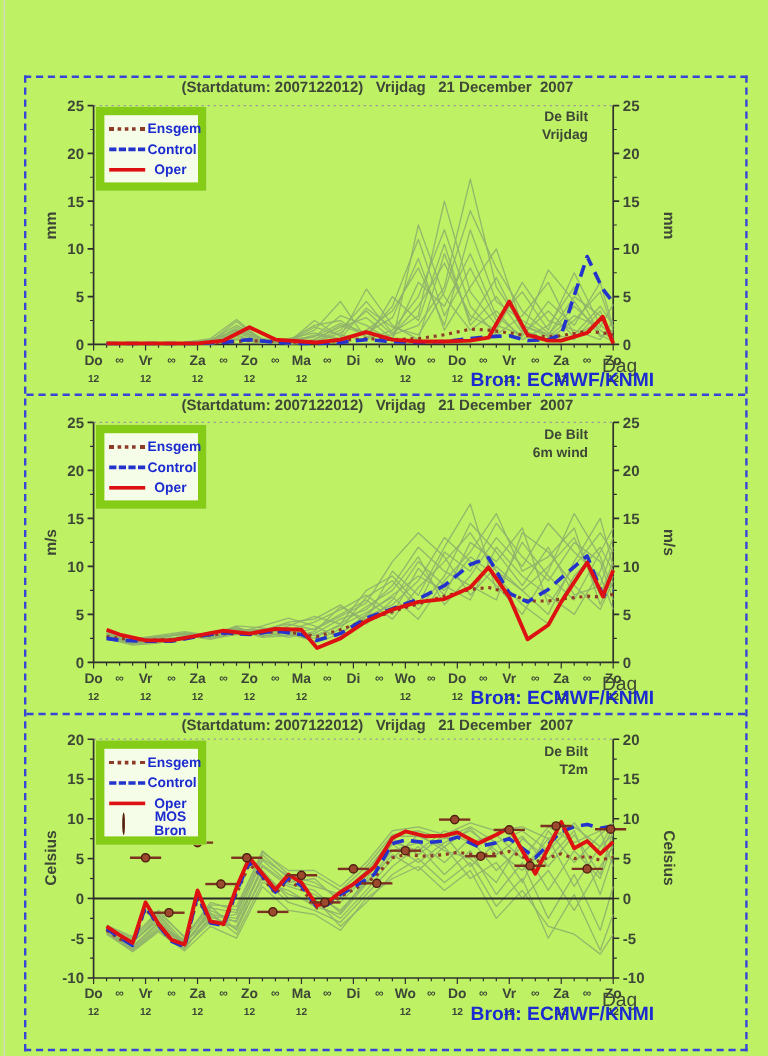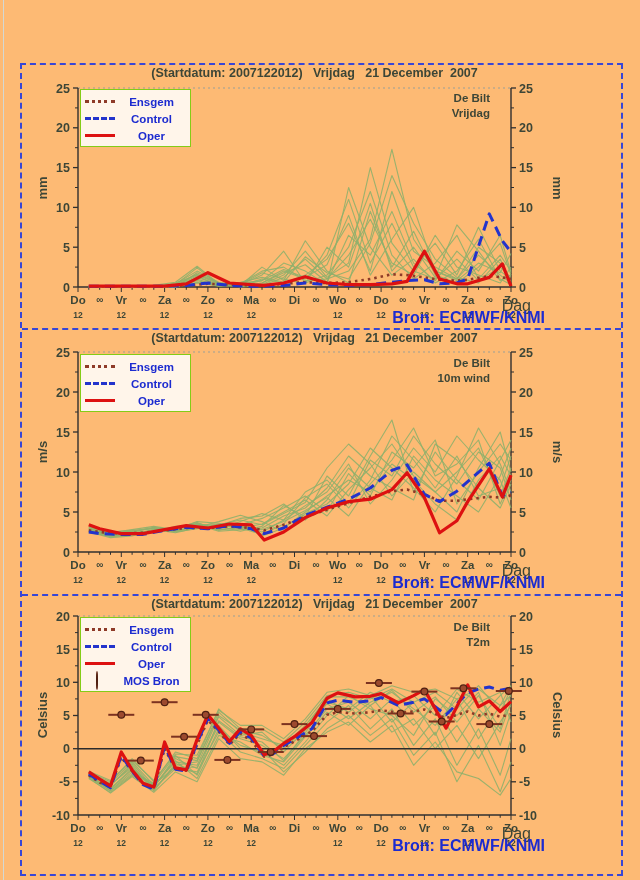--- a/index.html
+++ b/index.html
@@ -1,30 +1,30 @@
 <!DOCTYPE html>
 <html><head>
 <meta charset="utf-8">
 <style>
   html,body{margin:0;padding:0;background:#ffffff;}
-  .page{position:relative;width:640px;height:880px;background:#fdba74;overflow:hidden;
+  .page{position:relative;width:640px;height:880px;background:#bef264;overflow:hidden;
         font-family:"Liberation Sans",sans-serif;}
   .edge-line{position:absolute;left:3px;top:0;width:1px;height:880px;background:#d4d8d2;}
   .frame{position:absolute;left:20px;top:63px;width:599px;height:809px;
          border:2px dashed #3746d6;}
   .divider{position:absolute;left:0;width:100%;height:0;border-top:2px dashed #3746d6;}
   .panel-title{position:absolute;left:98px;width:433px;text-align:center;
     font-size:12.5px;font-weight:bold;color:#3d4637;white-space:pre;}
   .station{position:absolute;right:150px;text-align:right;font-size:11.5px;
     font-weight:bold;color:#3d4637;line-height:15px;}
   .unit{position:absolute;width:70px;height:16px;text-align:center;font-size:13px;
     font-weight:bold;color:#3d4637;}
   .unit.left{transform:rotate(-90deg);}
   .unit.right{transform:rotate(90deg);}
-  .legend{position:absolute;width:111px;border:1px solid #84cc16;background:rgba(255,255,255,.85);
+  .legend{position:absolute;width:92px;border:7px solid #84cc16;background:rgba(255,255,255,.85);
     padding:3px 4px 2px 4px;box-sizing:border-box;}
   .lrow{display:flex;align-items:center;height:17px;}
   .lsample{width:32px;flex:0 0 32px;}
   .ls-ensgem{border-top:3px dotted #8e3a28;height:0;}
   .ls-control{border-top:3px dashed #2333cc;height:0;}
   .ls-oper{border-top:3px solid #dd1111;height:0;}
   .ls-mos{width:8px;height:8px;border-radius:50%;background:#9c4a2e;border:1px solid #4f2012;margin-left:11px;}
   .llabel{flex:1;text-align:center;font-size:11.5px;font-weight:bold;color:#1c2bd0;}
   .dag{position:absolute;left:98px;width:433px;text-align:right;font-size:16px;
     font-weight:normal;color:#3d4637;}
@@ -326,21 +326,21 @@
         <path d="M68.8 201.6 L90.5 206.4 L112.1 204.0 L133.8 203.2 L155.4 203.2 L177.1 200.0 L198.7 198.4 L220.4 203.2 L242.0 198.4 L263.7 177.6 L285.3 188.8 L307.0 148.0 L328.6 168.0 L350.3 128.0 L371.9 92.0 L393.6 164.0 L415.2 124.0 L436.9 152.0 L458.5 172.0 L480.2 132.0 L491.0 112.0" fill="none" stroke="#8fb06c" stroke-width="1.1" stroke-opacity="0.9" stroke-linejoin="round"></path>
         <path d="M68.8 200.0 L90.5 204.8 L112.1 203.2 L133.8 200.0 L155.4 201.6 L177.1 196.8 L198.7 196.8 L220.4 192.0 L242.0 196.8 L263.7 185.6 L285.3 174.4 L307.0 140.0 L328.6 116.0 L350.3 136.0 L371.9 168.0 L393.6 144.0 L415.2 164.0 L436.9 184.0 L458.5 140.0 L480.2 104.0 L491.0 144.0" fill="none" stroke="#8fb06c" stroke-width="1.1" stroke-opacity="0.9" stroke-linejoin="round"></path>
         <path d="M68.8 203.2 L90.5 207.2 L112.1 206.4 L133.8 201.6 L155.4 200.0 L177.1 194.4 L198.7 202.4 L220.4 198.4 L242.0 201.6 L263.7 193.6 L285.3 182.4 L307.0 169.6 L328.6 188.0 L350.3 156.0 L371.9 132.0 L393.6 100.0 L415.2 148.0 L436.9 136.0 L458.5 112.0 L480.2 176.0 L491.0 152.0" fill="none" stroke="#8fb06c" stroke-width="1.1" stroke-opacity="0.9" stroke-linejoin="round"></path>
         <path d="M68.8 202.4 L79.7 204.0 L101.3 205.6 L123.0 204.8 L144.6 202.4 L166.3 200.0 L187.9 200.0 L209.5 198.4 L231.2 200.0 L244.2 202.4 L263.7 196.8 L285.3 188.8 L307.0 181.6 L328.6 175.2 L350.3 168.8 L371.9 163.2 L387.1 161.6 L404.4 166.4 L419.6 172.8 L436.9 172.8 L447.7 171.2 L469.3 168.8 L482.3 169.6 L491.0 167.2" fill="none" stroke="#8e3a28" stroke-width="2.6" stroke-dasharray="2.5 4" stroke-linejoin="round"></path>
         <path d="M68.8 204.0 L79.7 205.6 L101.3 206.4 L123.0 206.4 L144.6 202.4 L166.3 199.2 L187.9 200.8 L209.5 197.6 L231.2 200.8 L244.2 205.6 L263.7 200.0 L285.3 187.2 L307.0 179.2 L328.6 171.2 L350.3 160.0 L371.9 142.4 L387.1 136.8 L404.4 166.4 L419.6 173.6 L436.9 163.2 L447.7 153.6 L469.3 135.2 L482.3 168.0 L491.0 164.0" fill="none" stroke="#2333cc" stroke-width="3" stroke-dasharray="10 6" stroke-linejoin="round"></path>
         <path d="M68.8 196.8 L79.7 200.8 L101.3 205.6 L123.0 205.6 L144.6 201.6 L166.3 197.6 L187.9 200.0 L209.5 196.0 L231.2 196.8 L244.2 212.0 L263.7 204.0 L285.3 189.6 L307.0 180.0 L328.6 173.6 L350.3 171.2 L371.9 161.6 L387.1 144.8 L404.4 169.6 L419.6 204.8 L436.9 192.8 L447.7 173.6 L469.3 140.8 L482.3 168.8 L491.0 147.2" fill="none" stroke="#dd1111" stroke-width="3.2" stroke-linejoin="round"></path>
       </g>
     </svg>
   <div class="station" style="top:356px;">
     <div>De Bilt</div>
-    <div>10m wind</div>
+    <div>6m wind</div>
   </div>
   <div class="legend" style="left:80px;top:354px;">
     <div class="lrow">
       <span class="lsample">
           <span class="ls-ensgem" style="display:block;width:30px;"></span>
         </span>
       <span class="llabel">Ensgem</span>
     </div>
     <div class="lrow">
       <span class="lsample">

